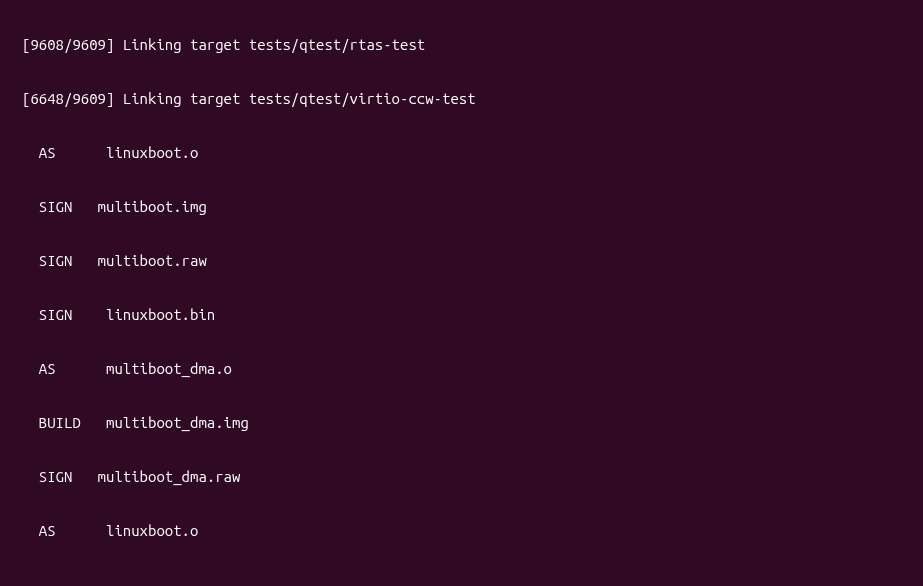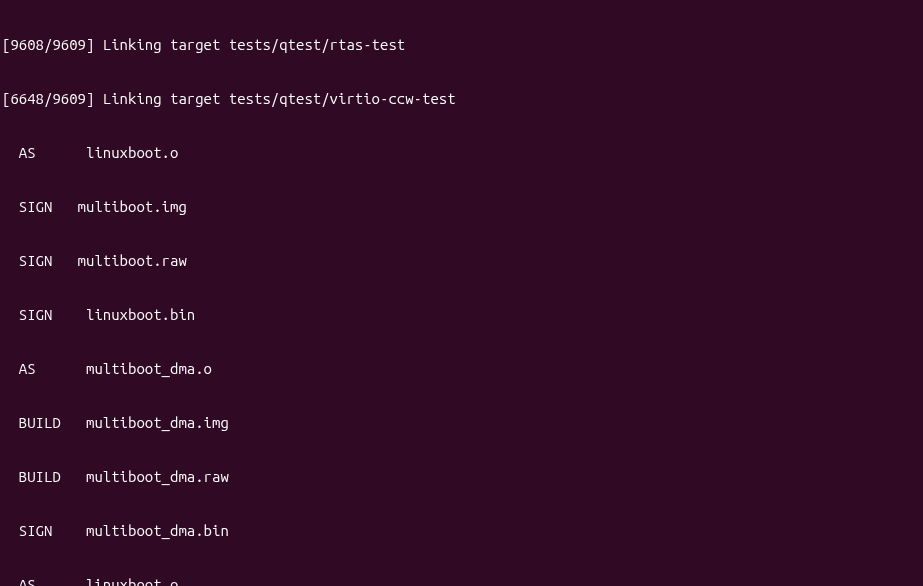--- a/index.html
+++ b/index.html
@@ -18,36 +18,36 @@
       height: 586px;
       overflow: hidden;
     }
     .terminal {
       padding: 0;
       white-space: pre;
     }
     .line {
       white-space: pre;
       padding: 0 2px;
+      margin-left: 20px;
     }
   </style>
 </head>
 <body>
 
 <div class="terminal">
   <div class="line">[9608/9609] Linking target tests/qtest/rtas-test</div>
   <div class="line">[6648/9609] Linking target tests/qtest/virtio-ccw-test</div>
   <div class="line">  AS      linuxboot.o</div>
   <div class="line">  SIGN   multiboot.img</div>
   <div class="line">  SIGN   multiboot.raw</div>
   <div class="line">  SIGN    linuxboot.bin</div>
   <div class="line">  AS      multiboot_dma.o</div>
   <div class="line">  BUILD   multiboot_dma.img</div>
-  <div class="line">  BUILD   multiboot_dma.raw</div>
-  <div class="line">  SIGN    multiboot_dma.bin</div>
+  <div class="line">  SIGN   multiboot_dma.raw</div>
   <div class="line">  AS      linuxboot.o</div>
   
   
   
   
   
   
   
   
   

